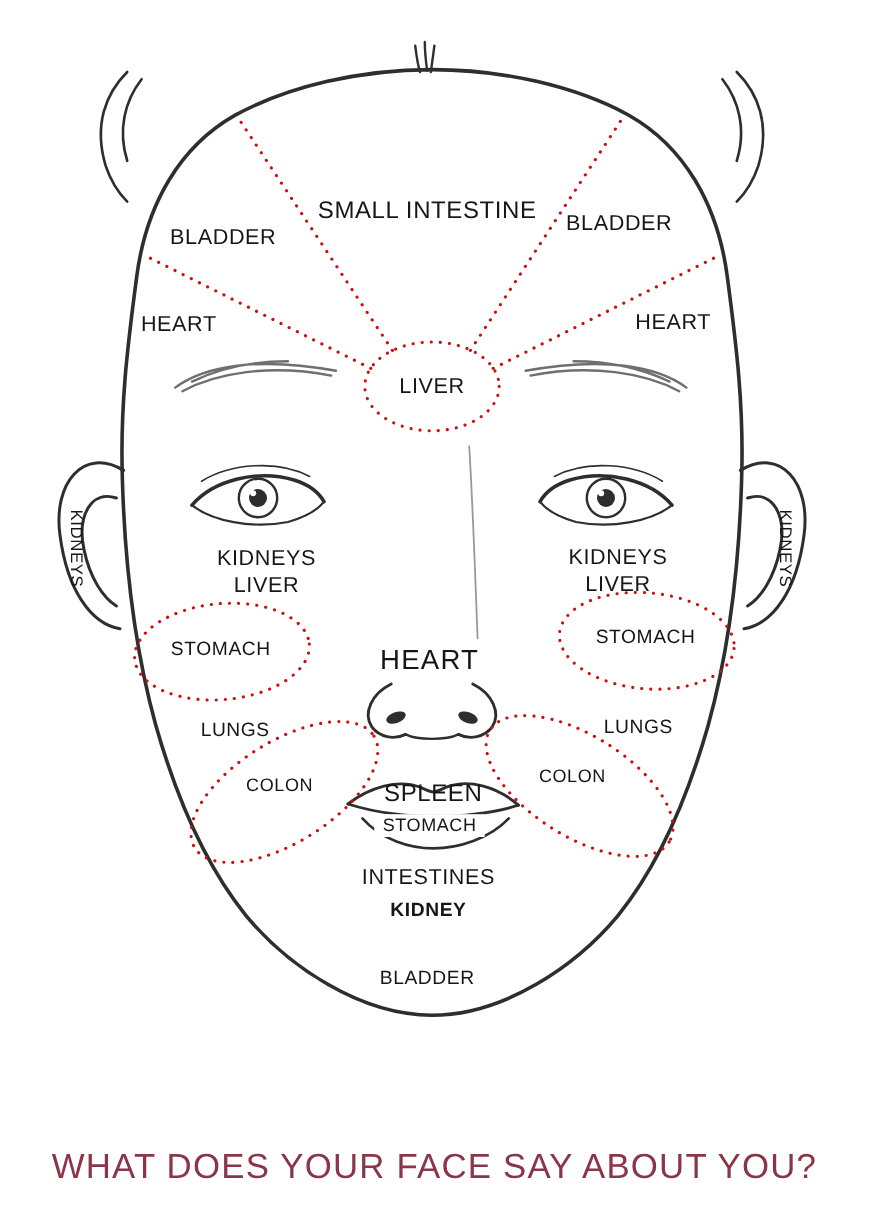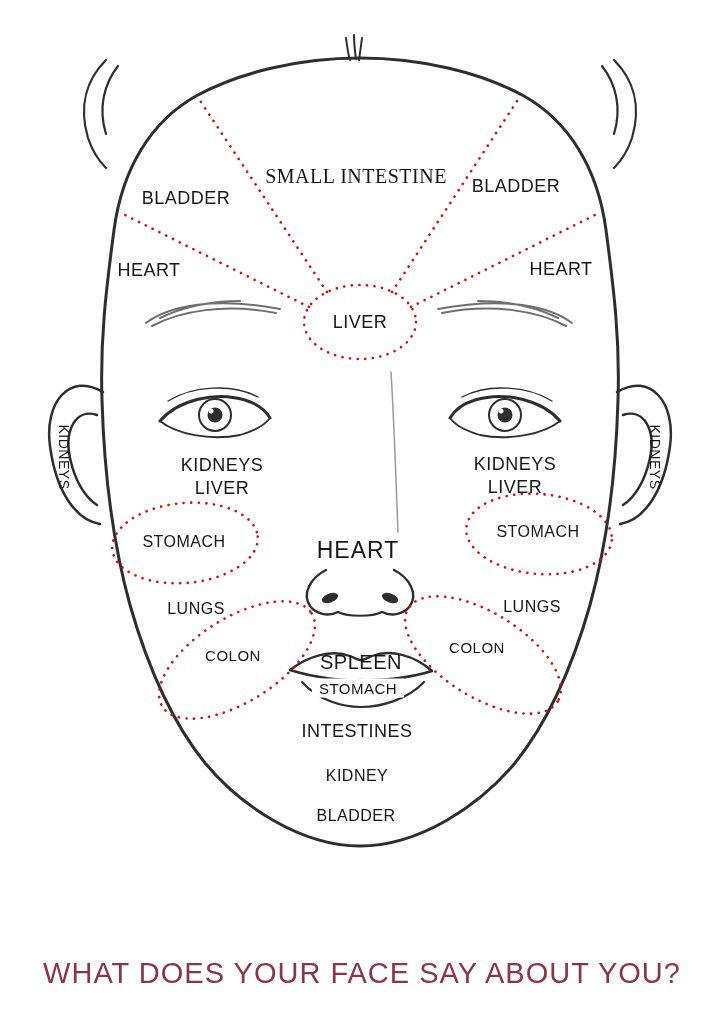--- a/index.html
+++ b/index.html
@@ -118,21 +118,21 @@
       <line x1="327" y1="292" x2="197" y2="96"></line>
       <line x1="392" y1="292" x2="521" y2="95"></line>
       <line x1="411" y1="307" x2="599" y2="213"></line>
       <ellipse cx="185" cy="543" rx="73" ry="40" transform="rotate(-5 185 543)"></ellipse>
       <ellipse cx="539" cy="534" rx="73" ry="40" transform="rotate(5 539 534)"></ellipse>
       <ellipse cx="237" cy="660" rx="88" ry="42" transform="rotate(-32 237 660)"></ellipse>
       <ellipse cx="483" cy="655" rx="88" ry="42" transform="rotate(32 483 655)"></ellipse>
     </g>
   </svg>
 
-  <div class="label" style="left:356px; top:176px; font-size:20px;font-family:Liberation Serif, serif;">SMALL INTESTINE</div>
+  <div class="label" style="left:356px; top:176px; font-size:20px;">SMALL INTESTINE</div>
   <div class="label" style="left:186px; top:198px; font-size:18px;">BLADDER</div>
   <div class="label" style="left:516px; top:186px; font-size:18px;">BLADDER</div>
   <div class="label" style="left:149px; top:270px; font-size:18px;">HEART</div>
   <div class="label" style="left:561px; top:269px; font-size:18px;">HEART</div>
   <div class="label" style="left:360px; top:322px; font-size:18px;">LIVER</div>
 
   <div class="label vertical" style="left:64px; top:457px; font-size:14px;">KIDNEYS</div>
   <div class="label vertical" style="left:655px; top:457px; font-size:14px;">KIDNEYS</div>
 
   <div class="label two-line" style="left:222px; top:477px; font-size:18px;">
@@ -149,17 +149,17 @@
   <div class="label" style="left:358px; top:550px; font-size:23px; letter-spacing:1px;">HEART</div>
 
   <div class="label" style="left:196px; top:609px; font-size:16px;">LUNGS</div>
   <div class="label" style="left:532px; top:607px; font-size:16px;">LUNGS</div>
   <div class="label" style="left:233px; top:655px; font-size:15px;">COLON</div>
   <div class="label" style="left:477px; top:647px; font-size:15px;">COLON</div>
 
   <div class="label" style="left:361px; top:662px; font-size:20px;">SPLEEN</div>
   <div class="label boxed" style="left:358px; top:688px; font-size:15px;">STOMACH</div>
   <div class="label boxed" style="left:357px; top:731px; font-size:18px;">INTESTINES</div>
-  <div class="label" style="left:357px; top:776px; font-size:16px;">KIDNEY</div>
+  <div class="label" style="left:357px; top:759px; font-size:16px;font-weight:bold;">KIDNEY</div>
   <div class="label" style="left:356px; top:816px; font-size:16px;">BLADDER</div>
 
   <div class="title">WHAT DOES YOUR FACE SAY ABOUT YOU?</div>
 </div>
 
 </body></html>

